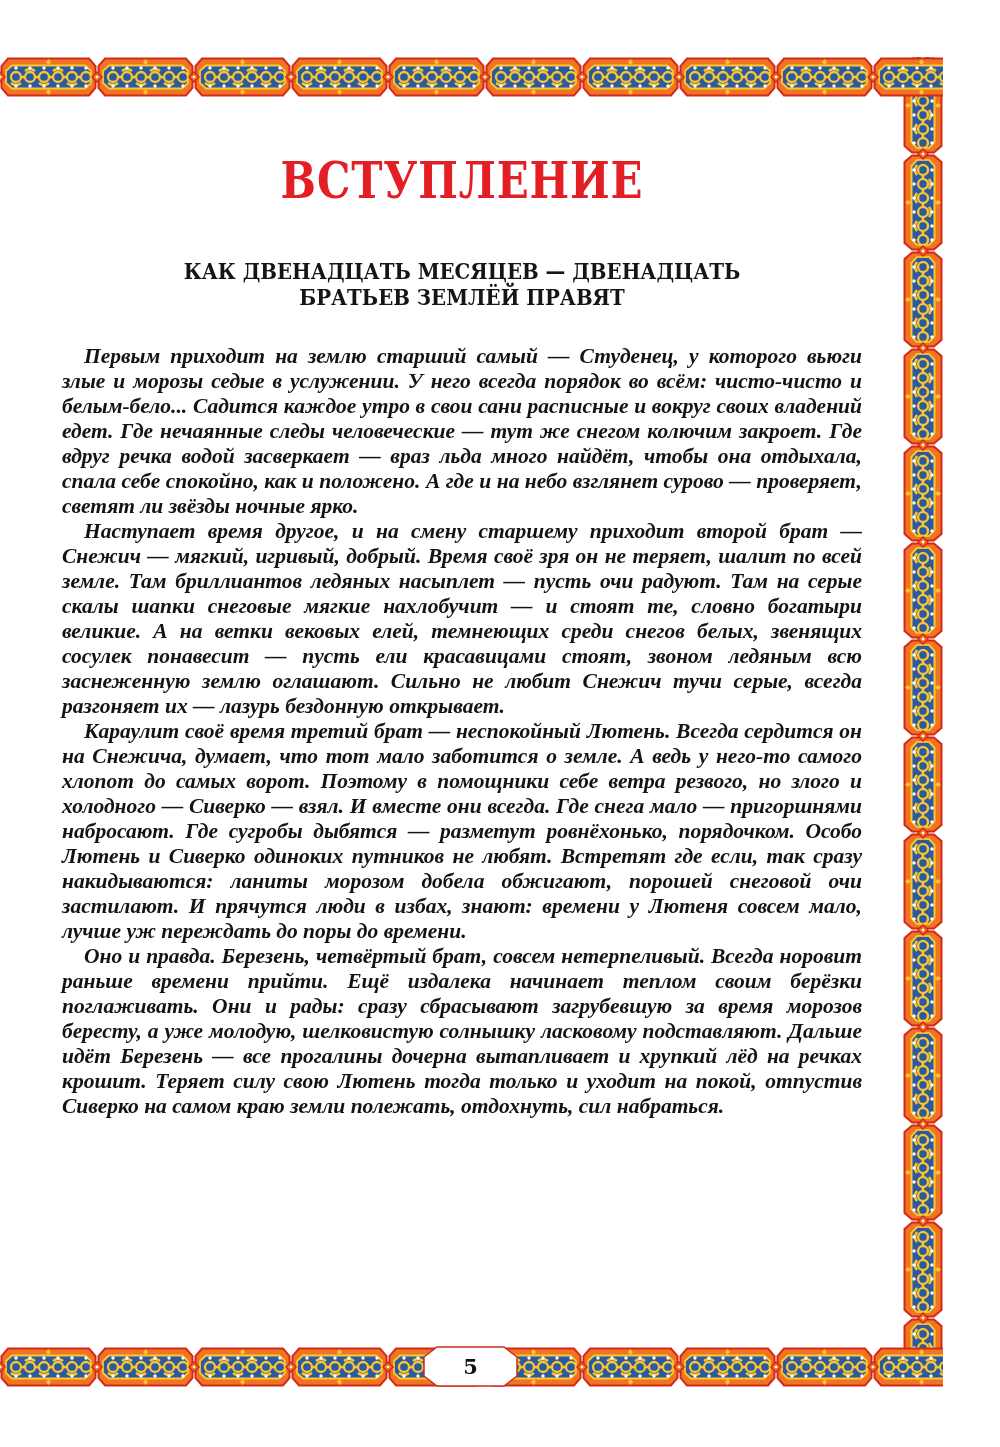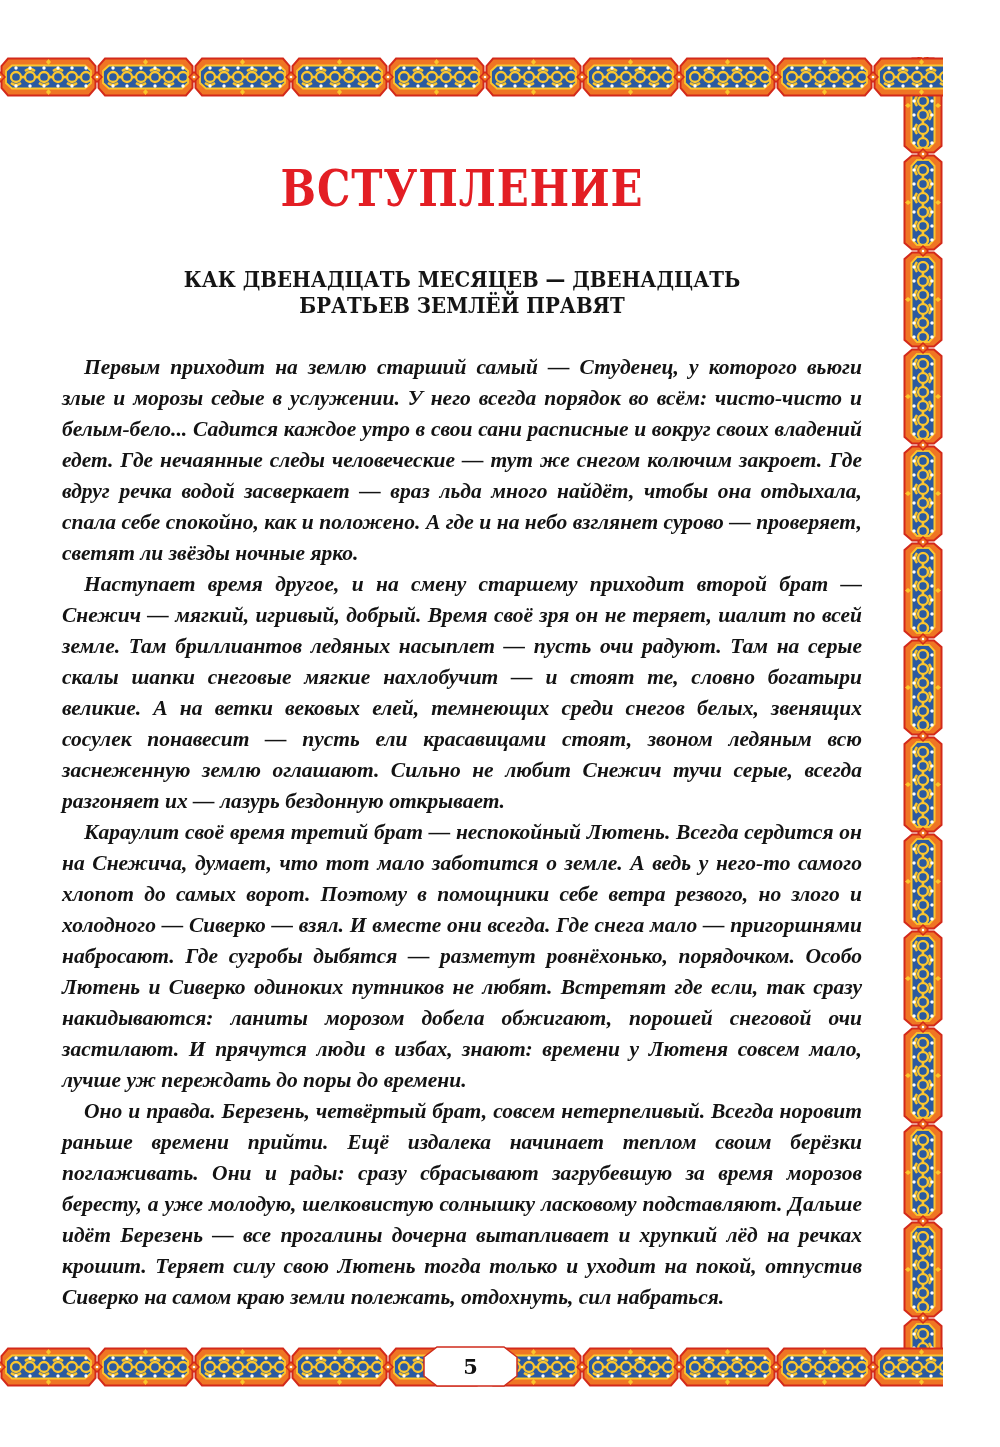--- a/index.html
+++ b/index.html
@@ -21,21 +21,21 @@
   
   .cartouche{position:absolute;left:423px;top:1346px;width:95px;height:41px;}
   .cartouche text{
     font-family:"DejaVu Serif",serif;
     font-weight:bold;
   }
 
   
   .content{position:absolute;left:62px;top:150px;width:800px;}
   .title{
-    margin:8px;text-align:center;line-height:62px;height:62px;
+    margin:0;text-align:center;line-height:62px;height:62px;
   }
   .title span{
     display:inline-block;
     font-family:"DejaVu Serif",serif;
     font-weight:700;
     font-size:50px;
     color:#e31e24;
     transform:scaleX(0.84);
     letter-spacing:1px;
     white-space:nowrap;
@@ -53,21 +53,21 @@
     transform-origin:center;
   }
   .bodytext{margin-top:34px;}
   .bodytext p{
     margin:0;
     text-indent:22px;
     font-family:"Liberation Serif",serif;
     font-style:italic;
     font-weight:700;
     font-size:21.5px;
-    line-height:31px;
+    line-height:25px;
     text-align:justify;
     color:#131313;
   }
 </style>
 </head>
 <body>
 
 <div class="page">
 
   <svg width="0" height="0" style="position:absolute" aria-hidden="true">

